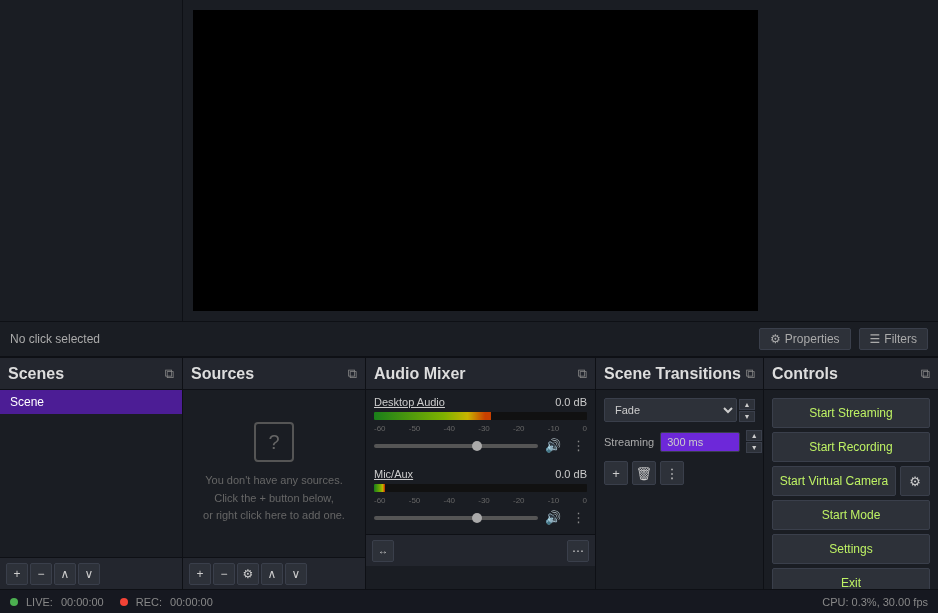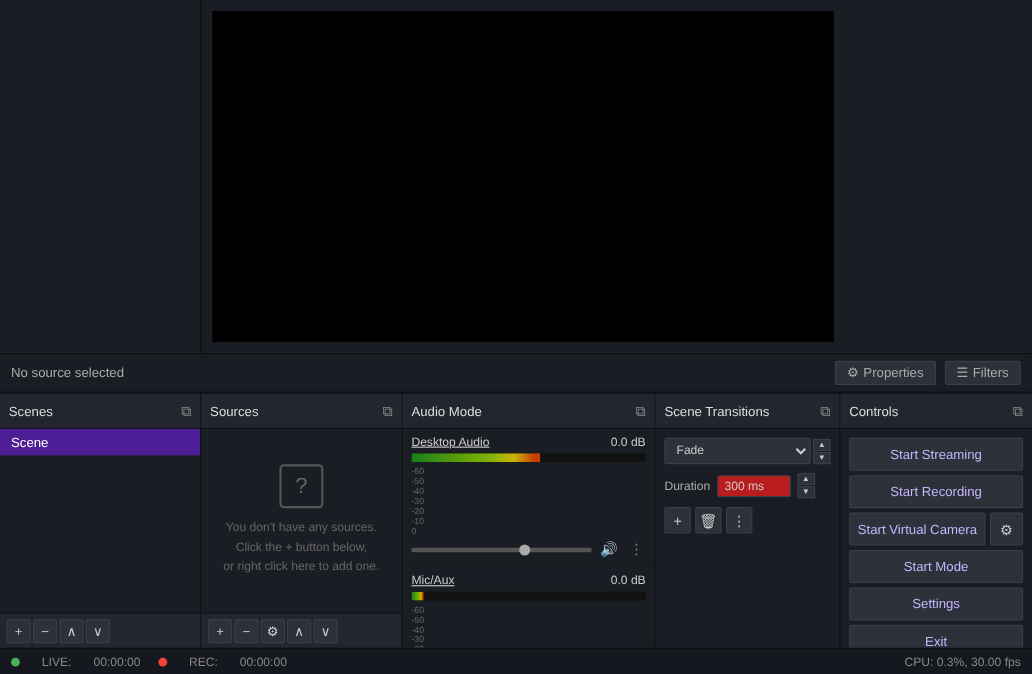--- a/index.html
+++ b/index.html
@@ -80,22 +80,22 @@
     .panel-header {
       background: #23262e;
       padding: 5px 8px;
       display: flex;
       align-items: center;
       justify-content: space-between;
       border-bottom: 1px solid #0e1015;
       min-height: 32px;
     }
     .panel-header-title {
-      font-size: 12px;
-      font-weight: 400;
+      font-size: 16px;
+      font-weight: 700;
       color: #ddd;
     }
     .panel-header-icon {
       color: #888;
       cursor: pointer;
       font-size: 13px;
     }
 
     
     .panel-scenes {
@@ -180,21 +180,20 @@
       height: 100%;
       background: linear-gradient(to right, #1a7f1a 0%, #7fb200 60%, #c8b400 80%, #c84000 95%);
       width: 55%;
     }
     .audio-meter-labels {
       display: flex;
       justify-content: space-between;
       font-size: 8px;
       color: #666;
       margin-bottom: 3px;
-      flex-direction: column;
     }
     .audio-controls {
       display: flex;
       align-items: center;
       gap: 6px;
     }
     .audio-slider {
       flex: 1;
       height: 4px;
       background: #555;
@@ -267,27 +266,27 @@
       align-items: center;
       gap: 6px;
       margin-bottom: 8px;
     }
     .duration-label {
       font-size: 11px;
       color: #aaa;
       white-space: nowrap;
     }
     .duration-input {
-      background: #b91c1c;
+      background: #6d28d9;
       border: 1px solid #3a3f4b;
       color: #ccc;
       padding: 3px 6px;
       font-size: 11px;
       border-radius: 2px;
-      width: 67px;
+      width: 80px;
     }
     .transitions-actions {
       display: flex;
       gap: 4px;
       align-items: center;
     }
     .trans-action-btn {
       background: #2d3139;
       border: 1px solid #3a3f4b;
       color: #ccc;
@@ -309,21 +308,21 @@
     .controls-content {
       padding: 8px;
       display: flex;
       flex-direction: column;
       gap: 4px;
       flex: 1;
     }
     .ctrl-btn {
       background: #2d3139;
       border: 1px solid #3a3f4b;
-      color: #c4b5fd;
+      color: #bef264;
       padding: 7px 0;
       font-size: 12px;
       cursor: pointer;
       border-radius: 2px;
       text-align: center;
       width: 100%;
     }
 
     .ctrl-btn-row {
       display: flex;
@@ -379,42 +378,42 @@
       display: flex;
       align-items: center;
       padding: 0 10px;
       gap: 16px;
       font-size: 11px;
       color: #888;
     }
     .status-item {
       display: flex;
       align-items: center;
-      gap: 20px;
+      gap: 8px;
     }
     .status-dot {
       width: 8px;
       height: 8px;
       border-radius: 50%;
       background: #888;
     }
     .status-dot.live { background: #4caf50; }
     .status-dot.rec { background: #f44336; }
   </style>
 </head>
 <body>
 
 <div class="preview-area">
   <div class="left-sidebar-top"></div>
   <div class="preview-canvas"></div>
   <div class="right-sidebar-top"></div>
 </div>
 
 <div class="source-bar">
-  <span>No source selected</span>
+  <span>No click selected</span>
   <div style="flex:1"></div>
   <button class="source-bar-btn">
     <span>⚙</span>
     <span>Properties</span>
   </button>
   <button class="source-bar-btn">
     <span>☰</span>
     <span>Filters</span>
   </button>
 </div>
@@ -450,21 +449,21 @@
       <button class="toolbar-btn">+</button>
       <button class="toolbar-btn">−</button>
       <button class="toolbar-btn">⚙</button>
       <button class="toolbar-btn">∧</button>
       <button class="toolbar-btn">∨</button>
     </div>
   </div>
 
   <div class="panel panel-audio">
     <div class="panel-header">
-      <span class="panel-header-title">Audio Mode</span>
+      <span class="panel-header-title">Audio Mixer</span>
       <span class="panel-header-icon">⧉</span>
     </div>
 
     <div class="audio-channel">
       <div class="audio-channel-header">
         <span class="audio-channel-name">Desktop Audio</span>
         <span class="audio-channel-db">0.0 dB</span>
       </div>
       <div class="audio-meter">
         <div class="audio-meter-fill"></div>
@@ -532,21 +531,21 @@
           <option>Cut</option>
           <option>Swipe</option>
           <option>Slide</option>
         </select>
         <div class="spin-btn">
           <button>▲</button>
           <button>▼</button>
         </div>
       </div>
       <div class="duration-row">
-        <span class="duration-label">Duration</span>
+        <span class="duration-label">Streaming</span>
         <input class="duration-input" type="text" value="300 ms" style="">
         <div class="spin-btn">
           <button>▲</button>
           <button>▼</button>
         </div>
       </div>
       <div class="transitions-actions">
         <button class="trans-action-btn">+</button>
         <button class="trans-action-btn">🗑</button>
         <button class="trans-action-btn">⋮</button>

